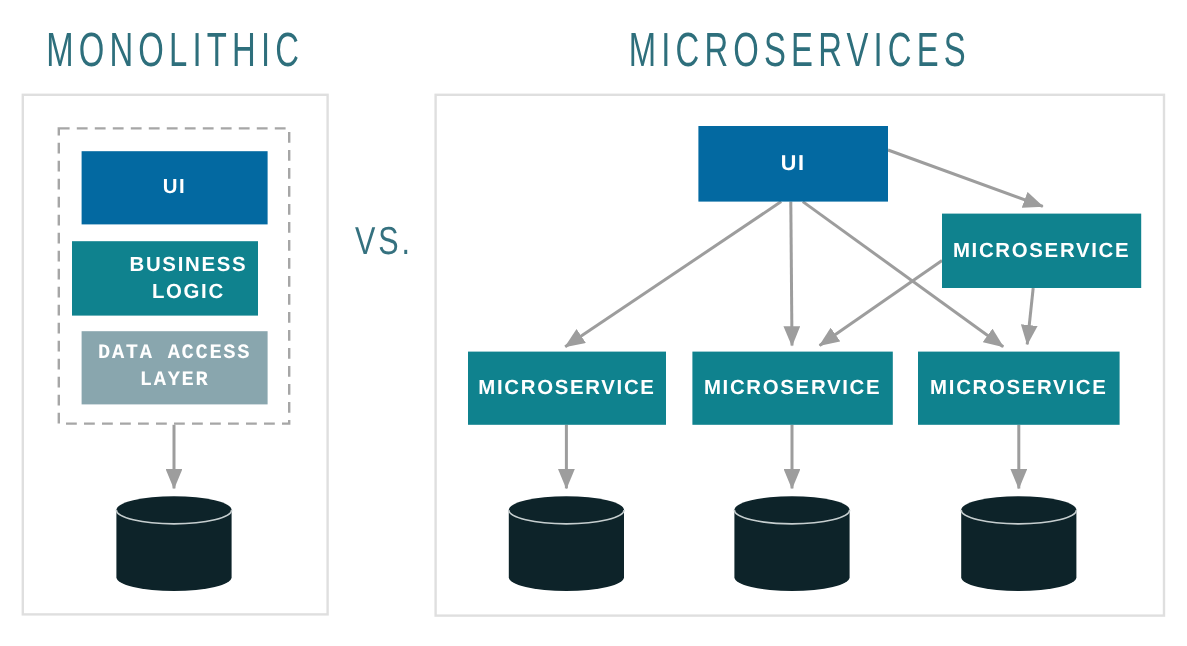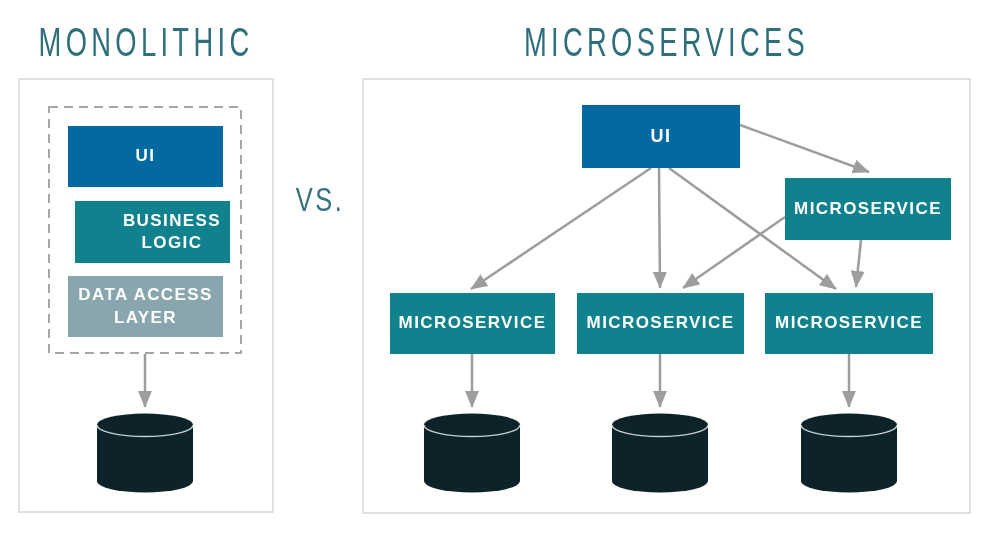--- a/index.html
+++ b/index.html
@@ -33,25 +33,25 @@
 
   
   .node{
     position:absolute;z-index:3;box-sizing:border-box;
     display:flex;align-items:center;justify-content:center;text-align:center;
     color:#ffffff;font-weight:bold;font-size:17px;line-height:1.3;
     letter-spacing:1.4px;white-space:pre-line;
   }
   .c-dark{background:#0369a1;}
   .c-teal{background:#0f828e;}
-  .c-slate{background:#89a6ae;}
+  .c-slate{background:#89a6ae;font-family:Liberation Mono, monospace;}
 
   
   .mono-ui   {left:68px;top:126px;width:155px;height:61px;}
-  .mono-bl   {left:75px;top:201px;width:155px;height:62px;padding-left:39px;}
+  .mono-bl   {left:60px;top:201px;width:155px;height:62px;padding-left:39px;}
   .mono-dal  {left:68px;top:276px;width:155px;height:61px;}
 
   
   .ms-ui     {left:582px;top:105px;width:158px;height:63px;font-size:18px;}
   .ms-gw     {left:785px;top:178px;width:166px;height:62px;}
   .ms-1      {left:390px;top:293px;width:165px;height:61px;}
   .ms-2      {left:577px;top:293px;width:167px;height:61px;}
   .ms-3      {left:765px;top:293px;width:168px;height:61px;}
 </style>
 </head>

